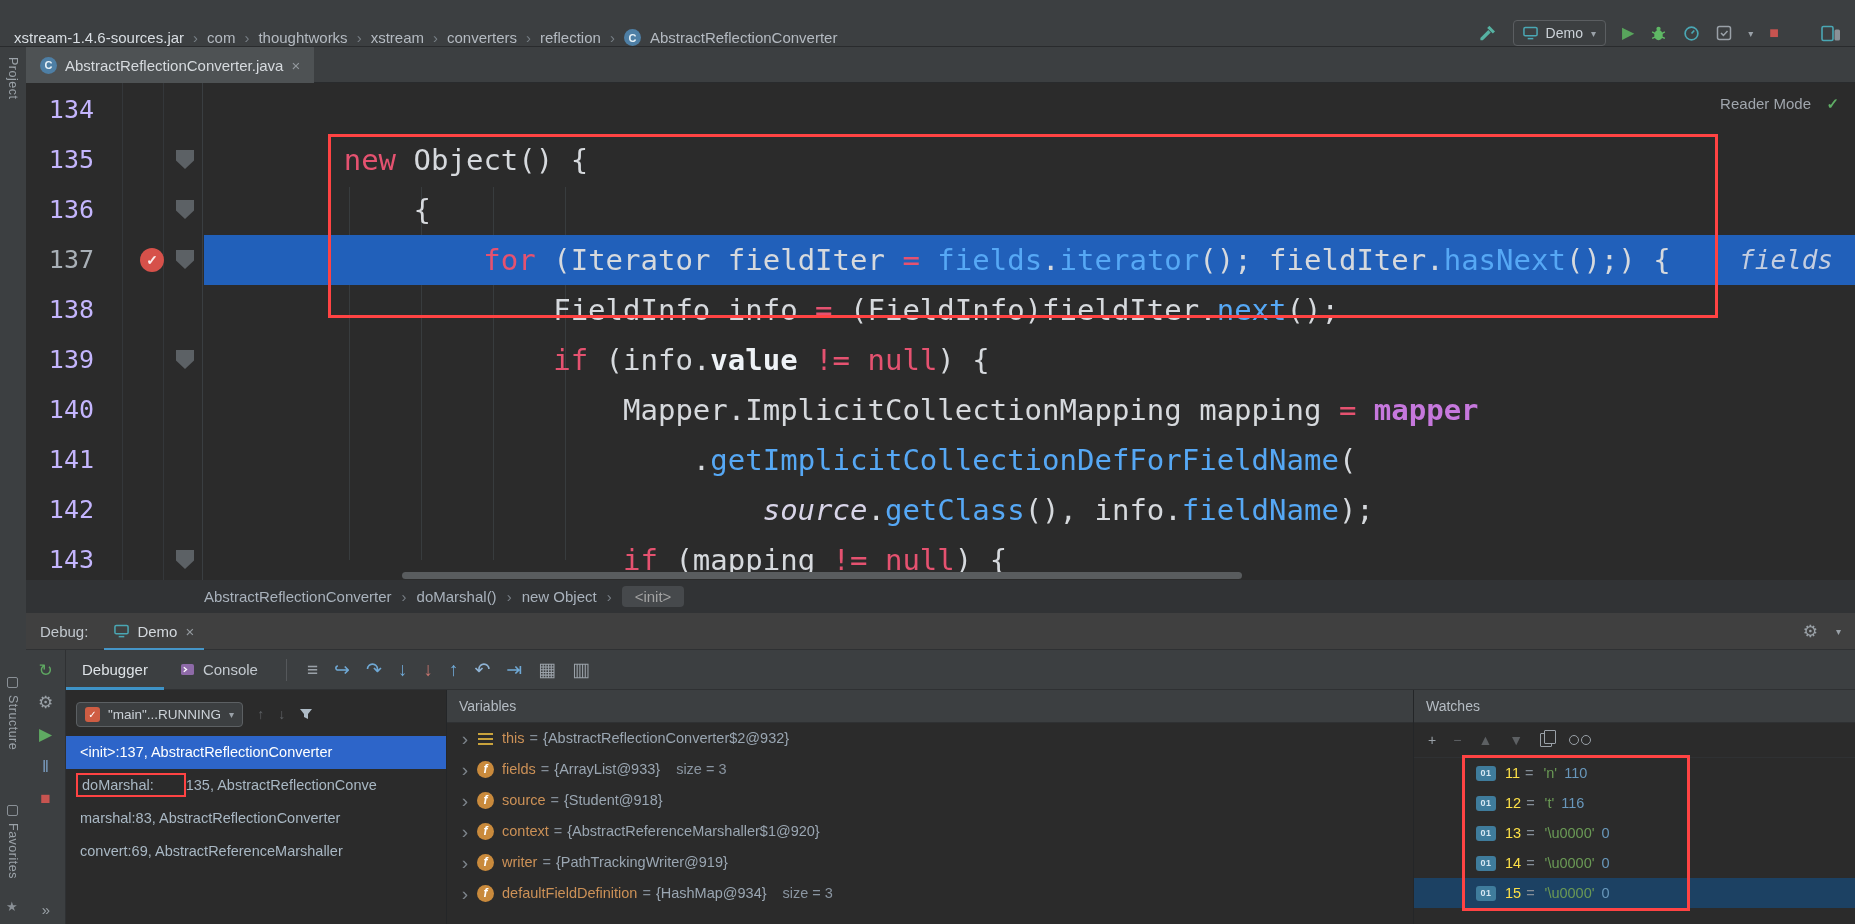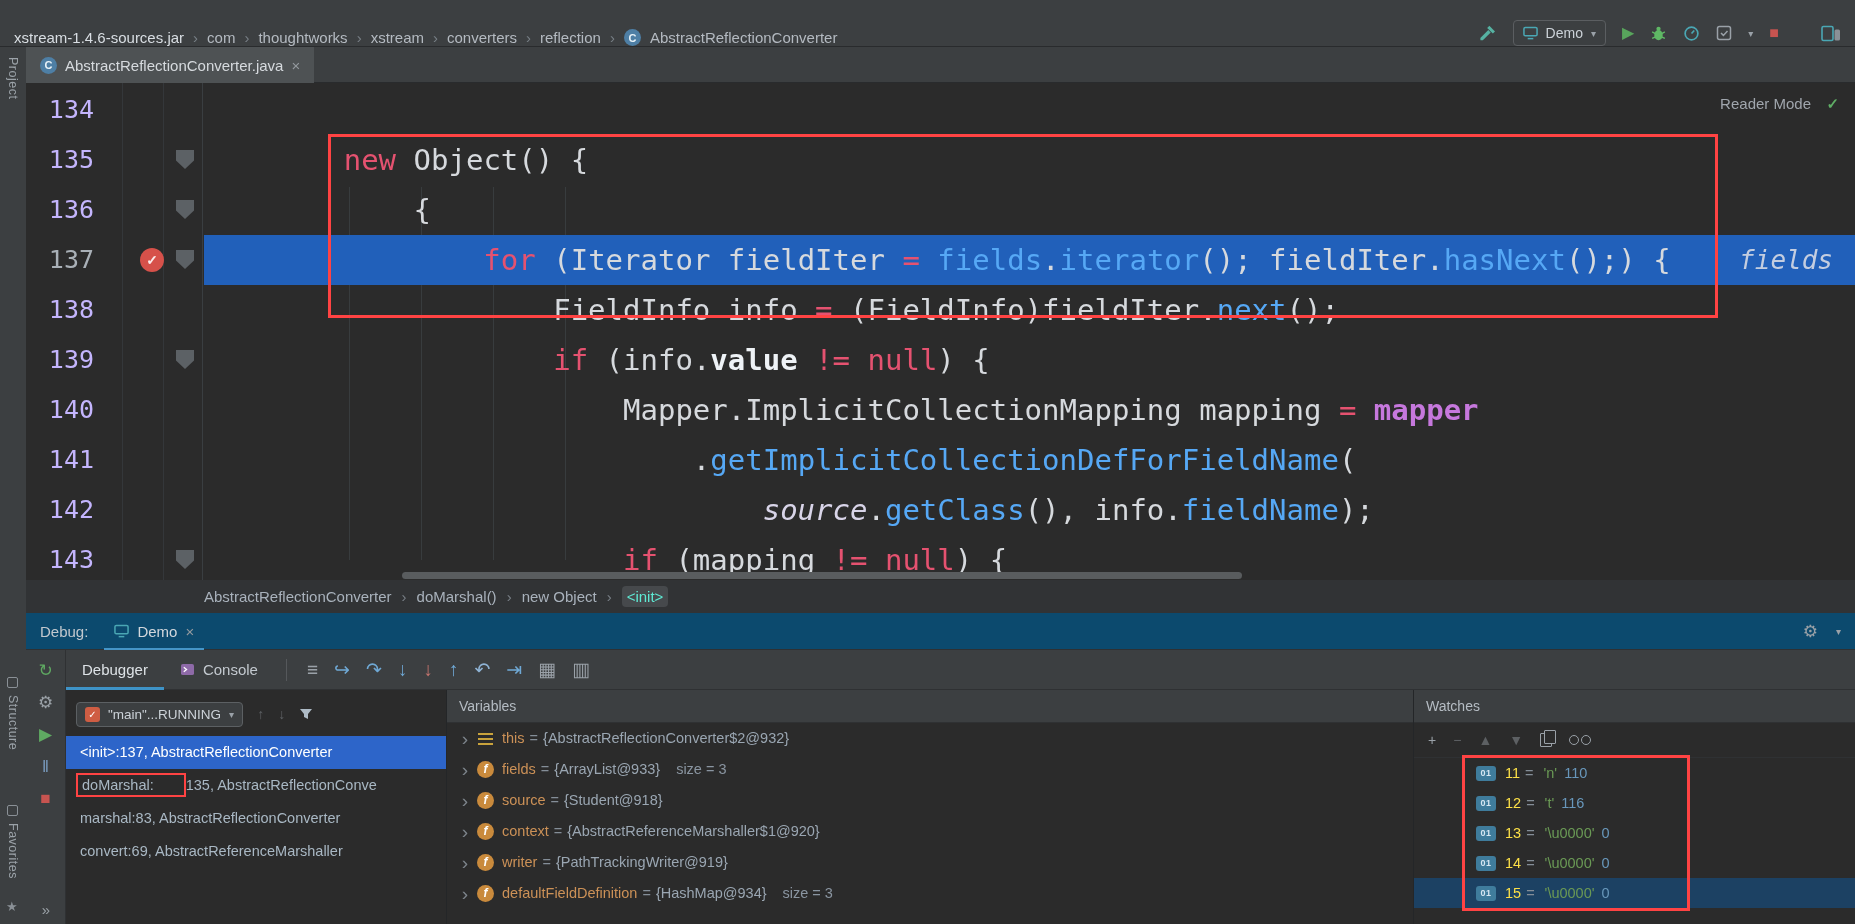--- a/index.html
+++ b/index.html
@@ -51,25 +51,25 @@
   .reader{position:absolute;right:44px;top:12px;font-size:15px;color:#a0a6ad;z-index:3;}
   .insp{position:absolute;right:16px;top:12px;color:#5fad65;font-size:15px;font-weight:bold;z-index:3;}
   .hint{position:absolute;right:22px;top:152px;font:italic 26px/50px "DejaVu Sans Mono",monospace;color:#c3cde0;z-index:3;}
   .hscroll{position:absolute;left:376px;top:489px;width:840px;height:7px;background:#595c5e;border-radius:4px;z-index:4;}
 
   .redbox{position:absolute;border:3px solid #ff4343;z-index:20;pointer-events:none;}
 
   
   .ebc{position:absolute;left:26px;top:580px;width:1829px;height:33px;background:#313335;display:flex;
        align-items:center;gap:10px;padding-left:178px;box-sizing:border-box;font-size:15px;color:#a9b2bc;}
-  .chip{background:#46494c;border-radius:4px;padding:2px 5px;color:#5eead4;}
+  .chip{background:#46494c;border-radius:4px;padding:2px 13px;color:#a3a3a3;}
 
   
   .debug{position:absolute;left:26px;top:613px;width:1829px;height:311px;background:#2b2b2b;}
-  .dheader{position:absolute;left:0;top:0;width:100%;height:37px;background:#0c4a6e;border-bottom:1px solid #2f3133;
+  .dheader{position:absolute;left:0;top:0;width:100%;height:37px;background:#404040;border-bottom:1px solid #2f3133;
            display:flex;align-items:center;gap:16px;padding-left:14px;box-sizing:border-box;font-size:15px;}
   .dbg-label{color:#c2c8ce;}
   .dtab{display:flex;align-items:center;gap:8px;height:37px;padding:0 10px;color:#d2d7dc;box-shadow:inset 0 -2px 0 #4595c7;}
   .dheader-right{margin-left:auto;display:flex;align-items:center;gap:18px;padding-right:14px;}
   .gear{font-size:17px;color:#9aa1a7;}
   .dtoolbar{position:absolute;left:40px;top:37px;width:1789px;height:40px;background:#3c3f41;border-bottom:1px solid #2f3133;
             display:flex;align-items:center;box-sizing:border-box;}
   .dwtab{height:40px;line-height:40px;padding:0 16px;font-size:15px;color:#c3c9cf;display:flex;align-items:center;gap:8px;}
   .dwtab.sel{color:#dde2e6;box-shadow:inset 0 -3px 0 #3e93c7;}
   .vsep{width:1px;height:22px;background:#55585b;margin:0 12px;}

